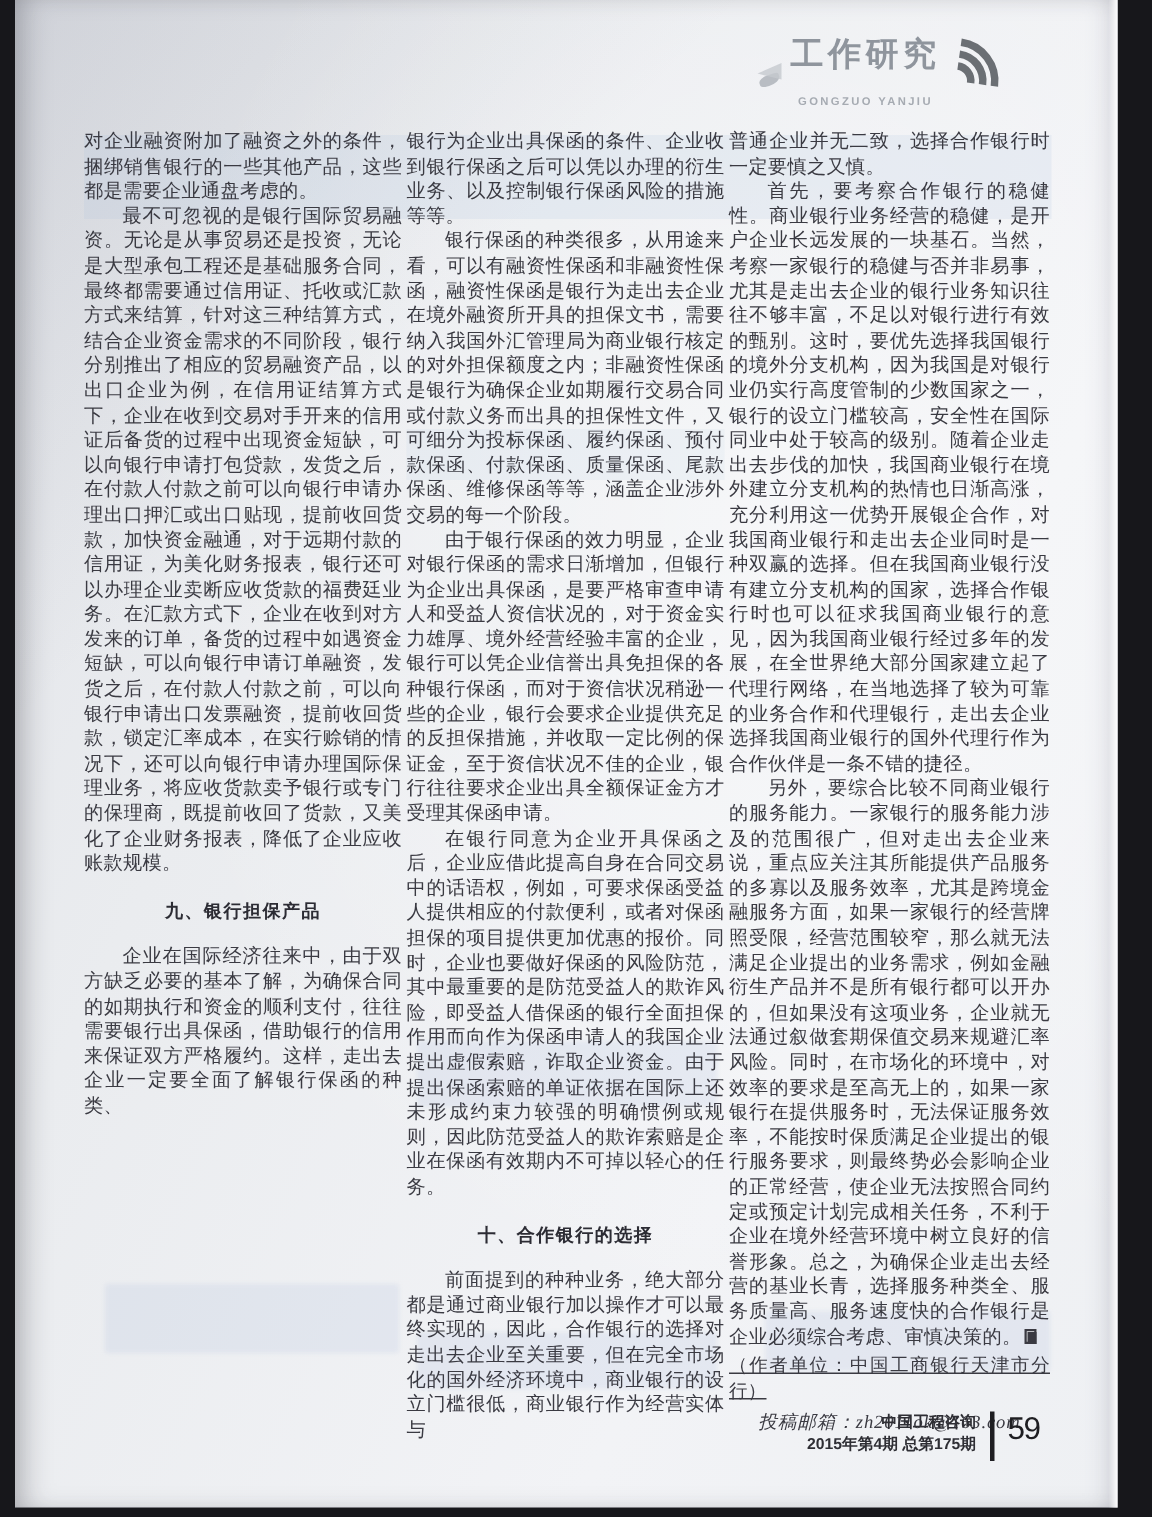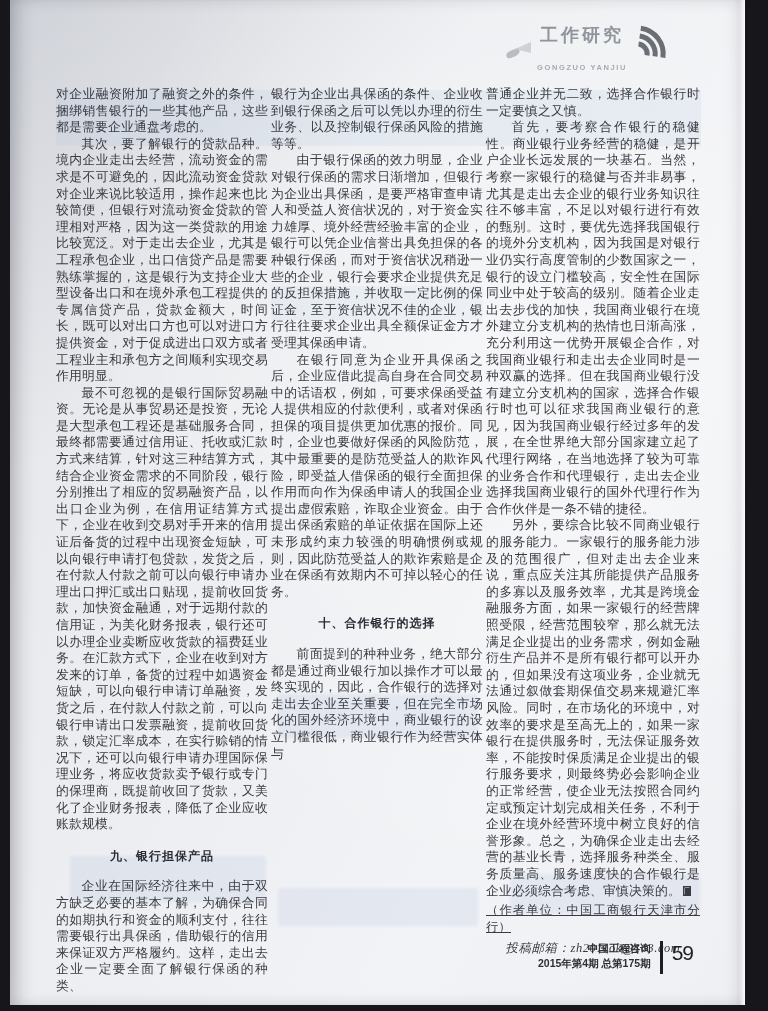--- a/index.html
+++ b/index.html
@@ -35,21 +35,21 @@
   }
   .logo-swoosh{
     width:0;height:0;margin-top:16px;
     border-top:7px solid transparent;
     border-right:16px solid #c6c9ce;
     border-bottom:4px solid transparent;
     opacity:.8;
   }
   .logo-text{text-align:center;}
   .logo-cn{
-    font-size:18px;font-weight:700;color:#8f959d;
+    font-size:22px;font-weight:700;color:#8f959d;
     letter-spacing:3px;line-height:19px;
   }
   .logo-en{
     font-size:7.5px;font-weight:700;color:#a6abb2;
     letter-spacing:1.6px;line-height:9px;margin-top:18px;
   }
   .logo-arcs{transform:rotate(8deg);margin-top:-4px;}
   
   .col{
     position:absolute;top:86px;width:212px;
@@ -123,28 +123,28 @@
     </div>
     <svg class="logo-arcs" width="40" height="40" viewBox="0 0 40 40">
       <path d="M6,8 A26,26 0 0 1 32,34" fill="none" stroke="#6b6f74" stroke-width="5"></path>
       <path d="M6,16 A18,18 0 0 1 24,34" fill="none" stroke="#6b6f74" stroke-width="5"></path>
       <path d="M6,24 A10,10 0 0 1 16,34" fill="none" stroke="#6b6f74" stroke-width="5"></path>
     </svg>
   </div>
 
   <div class="col col1">
     <p class="noindent">对企业融资附加了融资之外的条件，捆绑销售银行的一些其他产品，这些都是需要企业通盘考虑的。</p>
-    <p>其次，要了解银行的贷款品种。境内企业走出去经营，流动资金的需求是不可避免的，因此流动资金贷款对企业来说比较适用，操作起来也比较简便，但银行对流动资金贷款的管理相对严格，因为这一类贷款的用途比较宽泛。对于走出去企业，尤其是工程承包企业，出口信贷产品是需要熟练掌握的，这是银行为支持企业大型设备出口和在境外承包工程提供的专属信贷产品，贷款金额大，时间长，既可以对出口方也可以对进口方提供资金，对于促成进出口双方或者工程业主和承包方之间顺利实现交易作用明显。</p>
     <p>最不可忽视的是银行国际贸易融资。无论是从事贸易还是投资，无论是大型承包工程还是基础服务合同，最终都需要通过信用证、托收或汇款方式来结算，针对这三种结算方式，结合企业资金需求的不同阶段，银行分别推出了相应的贸易融资产品，以出口企业为例，在信用证结算方式下，企业在收到交易对手开来的信用证后备货的过程中出现资金短缺，可以向银行申请打包贷款，发货之后，在付款人付款之前可以向银行申请办理出口押汇或出口贴现，提前收回货款，加快资金融通，对于远期付款的信用证，为美化财务报表，银行还可以办理企业卖断应收货款的福费廷业务。在汇款方式下，企业在收到对方发来的订单，备货的过程中如遇资金短缺，可以向银行申请订单融资，发货之后，在付款人付款之前，可以向银行申请出口发票融资，提前收回货款，锁定汇率成本，在实行赊销的情况下，还可以向银行申请办理国际保理业务，将应收货款卖予银行或专门的保理商，既提前收回了货款，又美化了企业财务报表，降低了企业应收账款规模。</p>
     <h3 class="section-heading">九、银行担保产品</h3>
     <p>企业在国际经济往来中，由于双方缺乏必要的基本了解，为确保合同的如期执行和资金的顺利支付，往往需要银行出具保函，借助银行的信用来保证双方严格履约。这样，走出去企业一定要全面了解银行保函的种类、</p>
   </div>
 
   <div class="col col2">
     <p class="noindent">银行为企业出具保函的条件、企业收到银行保函之后可以凭以办理的衍生业务、以及控制银行保函风险的措施等等。</p>
+    <p>银行保函的种类很多，从用途来看，可以有融资性保函和非融资性保函，融资性保函是银行为走出去企业在境外融资所开具的担保文书，需要纳入我国外汇管理局为商业银行核定的对外担保额度之内；非融资性保函是银行为确保企业如期履行交易合同或付款义务而出具的担保性文件，又可细分为投标保函、履约保函、预付款保函、付款保函、质量保函、尾款保函、维修保函等等，涵盖企业涉外交易的每一个阶段。</p>
     <p>由于银行保函的效力明显，企业对银行保函的需求日渐增加，但银行为企业出具保函，是要严格审查申请人和受益人资信状况的，对于资金实力雄厚、境外经营经验丰富的企业，银行可以凭企业信誉出具免担保的各种银行保函，而对于资信状况稍逊一些的企业，银行会要求企业提供充足的反担保措施，并收取一定比例的保证金，至于资信状况不佳的企业，银行往往要求企业出具全额保证金方才受理其保函申请。</p>
     <p>在银行同意为企业开具保函之后，企业应借此提高自身在合同交易中的话语权，例如，可要求保函受益人提供相应的付款便利，或者对保函担保的项目提供更加优惠的报价。同时，企业也要做好保函的风险防范，其中最重要的是防范受益人的欺诈风险，即受益人借保函的银行全面担保作用而向作为保函申请人的我国企业提出虚假索赔，诈取企业资金。由于提出保函索赔的单证依据在国际上还未形成约束力较强的明确惯例或规则，因此防范受益人的欺诈索赔是企业在保函有效期内不可掉以轻心的任务。</p>
     <h3 class="section-heading">十、合作银行的选择</h3>
     <p>前面提到的种种业务，绝大部分都是通过商业银行加以操作才可以最终实现的，因此，合作银行的选择对走出去企业至关重要，但在完全市场化的国外经济环境中，商业银行的设立门槛很低，商业银行作为经营实体与</p>
   </div>
 
   <div class="col col3">
     <p class="noindent">普通企业并无二致，选择合作银行时一定要慎之又慎。</p>
     <p>首先，要考察合作银行的稳健性。商业银行业务经营的稳健，是开户企业长远发展的一块基石。当然，考察一家银行的稳健与否并非易事，尤其是走出去企业的银行业务知识往往不够丰富，不足以对银行进行有效的甄别。这时，要优先选择我国银行的境外分支机构，因为我国是对银行业仍实行高度管制的少数国家之一，银行的设立门槛较高，安全性在国际同业中处于较高的级别。随着企业走出去步伐的加快，我国商业银行在境外建立分支机构的热情也日渐高涨，充分利用这一优势开展银企合作，对我国商业银行和走出去企业同时是一种双赢的选择。但在我国商业银行没有建立分支机构的国家，选择合作银行时也可以征求我国商业银行的意见，因为我国商业银行经过多年的发展，在全世界绝大部分国家建立起了代理行网络，在当地选择了较为可靠的业务合作和代理银行，走出去企业选择我国商业银行的国外代理行作为合作伙伴是一条不错的捷径。</p>
     <p><span>另外，要综合比较不同商业银行的服务能力。一家银行的服务能力涉及的范围很广，但对走出去企业来说，重点应关注其所能提供产品服务的多寡以及服务效率，尤其是跨境金融服务方面，如果一家银行的经营牌照受限，经营范围较窄，那么就无法满足企业提出的业务需求，例如金融衍生产品并不是所有银行都可以开办的，但如果没有这项业务，企业就无法通过叙做套期保值交易来规避汇率风险。同时，在市场化的环境中，对效率的要求是至高无上的，如果一家银行在提供服务时，无法保证服务效率，不能按时保质满足企业提出的银行服务要求，则最终势必会影响企业的正常经营，使企业无法按照合同约定或预定计划完成相关任务，不利于企业在境外经营环境中树立良好的信誉形象。总之，为确保企业走出去经营的基业长青，选择服务种类全、服务质量高、服务速度快的合作银行是企业必须综合考虑、审慎决策的。</span><span class="endmark"></span></p>

